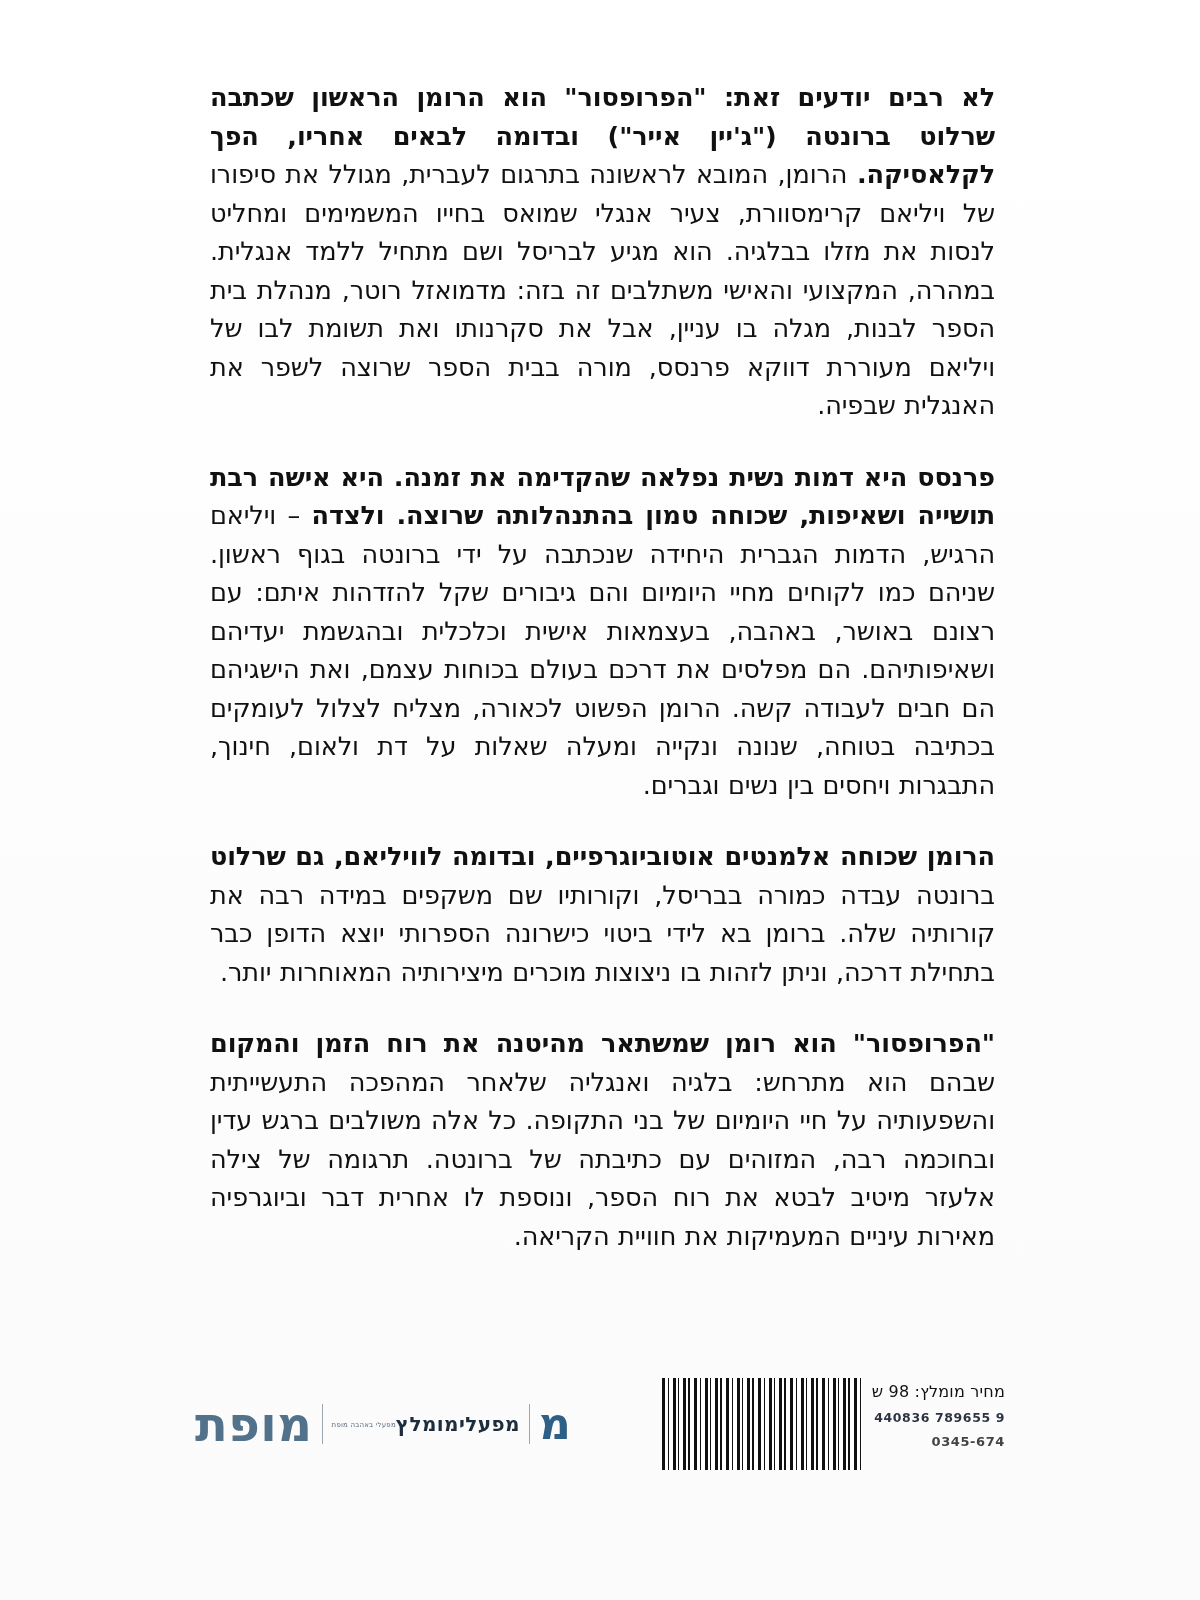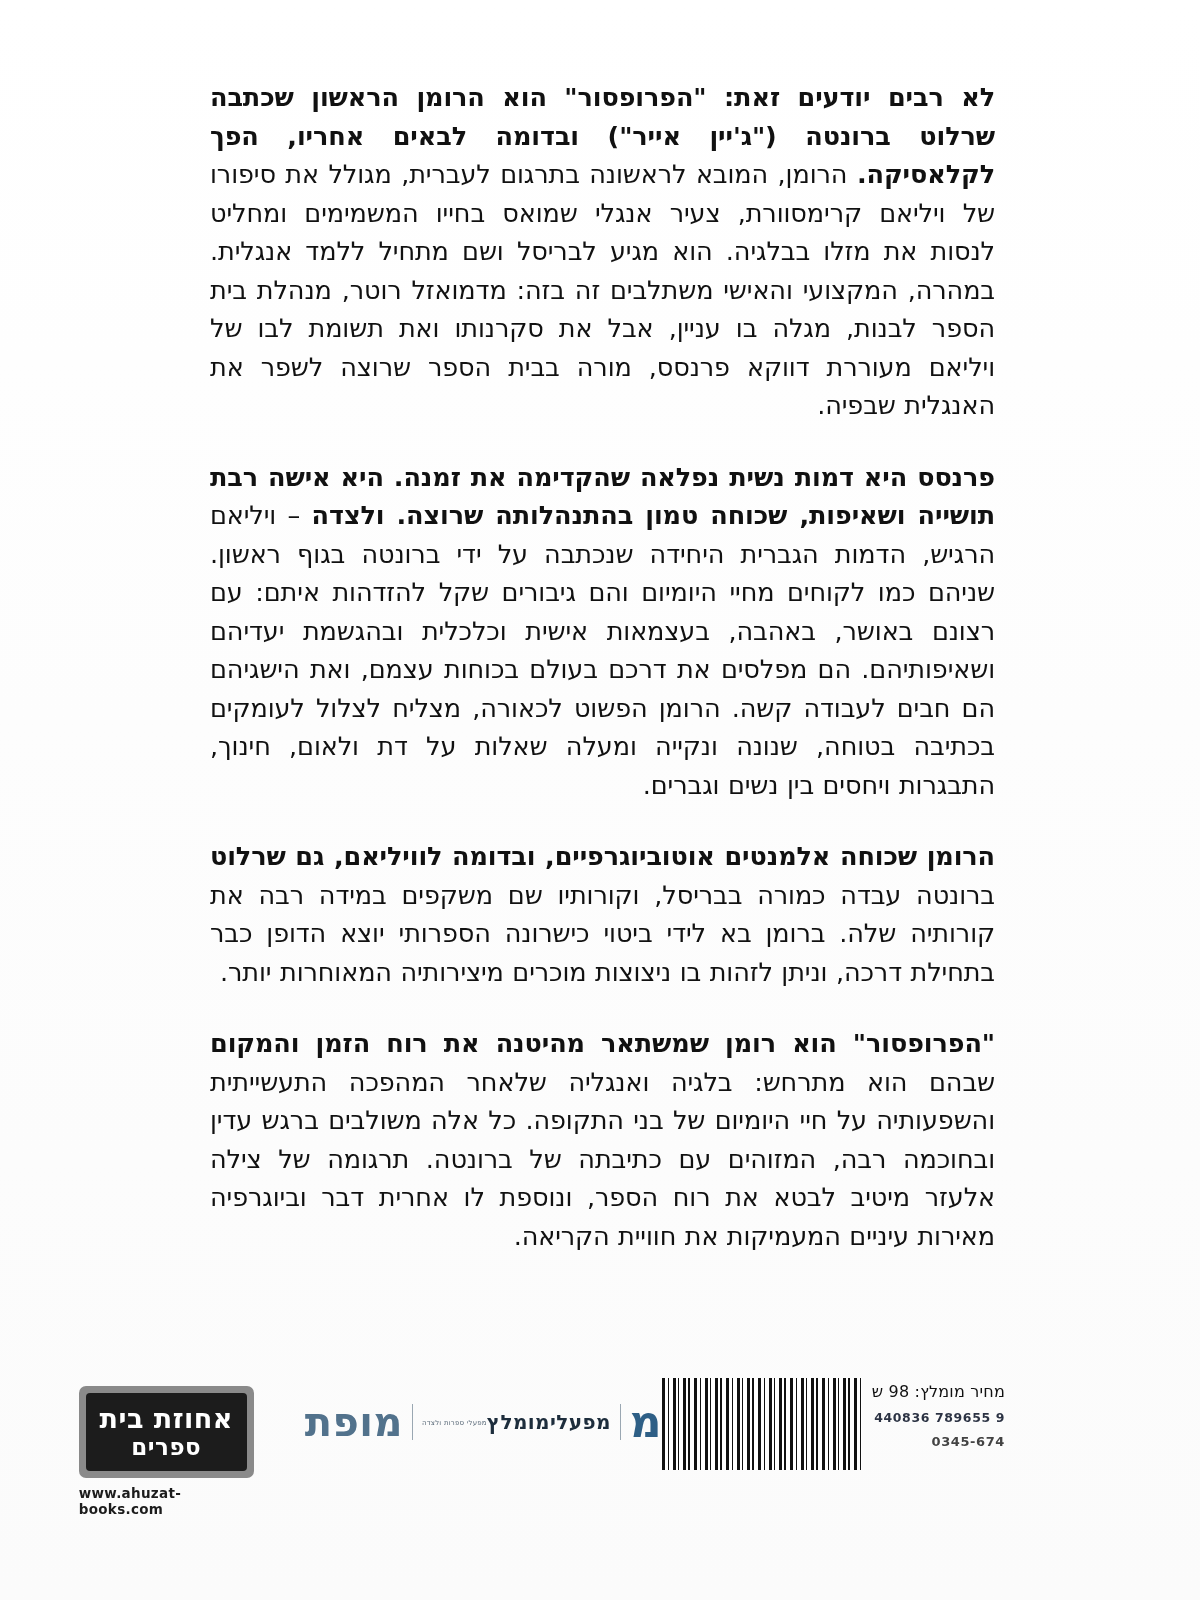--- a/index.html
+++ b/index.html
@@ -167,26 +167,25 @@
     letter-spacing: 0.4px;
   }
   .mofet-stack .l3 {
     font-size: 7px;
     color: #5b6b7a;
     letter-spacing: 0.2px;
     margin-top: 3px;
     white-space: nowrap;
   }
   .mofet-word {
-    font-size: 40px;
+    font-size: 48px;
     font-weight: 700;
     color: #52728c;
     letter-spacing: 0.5px;
     line-height: 1;
-    margin-left: 23px;
   }
 
   
   .ahuzat-logo {
     display: flex;
     flex-direction: column;
     align-items: center;
     gap: 7px;
     padding-top: 8px;
   }
@@ -277,33 +276,24 @@
     </div>
 
     <div style="display:flex; flex-direction:row; align-items:flex-start; gap:28px; direction:rtl;">
 
       <div class="mofet-logo">
         <div class="mofet-mem">מ</div>
         <div class="mofet-div"></div>
         <div class="mofet-stack">
           <div class="l1">מפעלי</div>
           <div class="l2">מומלץ</div>
-          <div class="l3">מפעלי ספרות ולצדה</div>
+          <div class="l3">מפעלי באהבה מופת</div>
         </div>
         <div class="mofet-div"></div>
         <div class="mofet-word">מופת</div>
       </div>
 
-      <div class="ahuzat-logo">
-        <div class="ahuzat-plate">
-          <div class="ahuzat-inner">
-            <div class="t1">אחוזת בית</div>
-            <div class="t2">ספרים</div>
-          </div>
-        </div>
-        <div class="ahuzat-url">www.ahuzat-books.com</div>
-      </div>
 
     </div>
 
   </footer>
 
 </div>
 
 </body></html>

